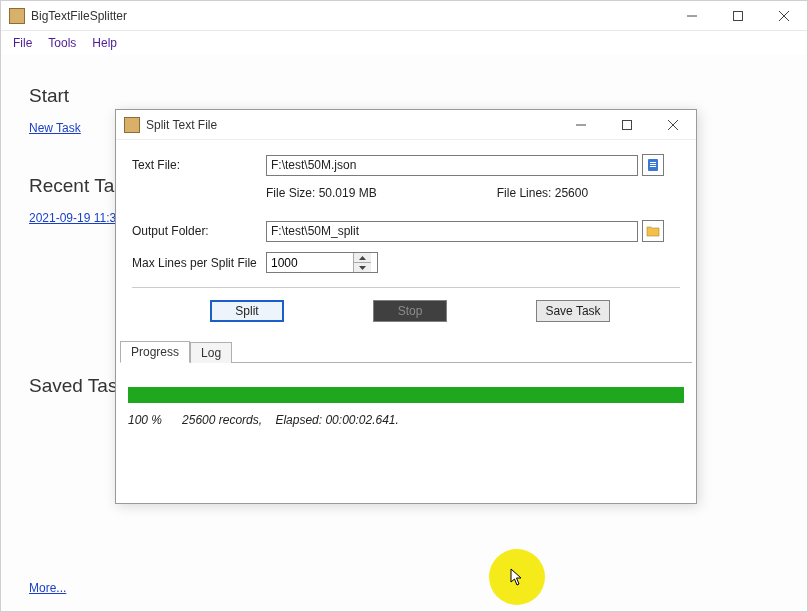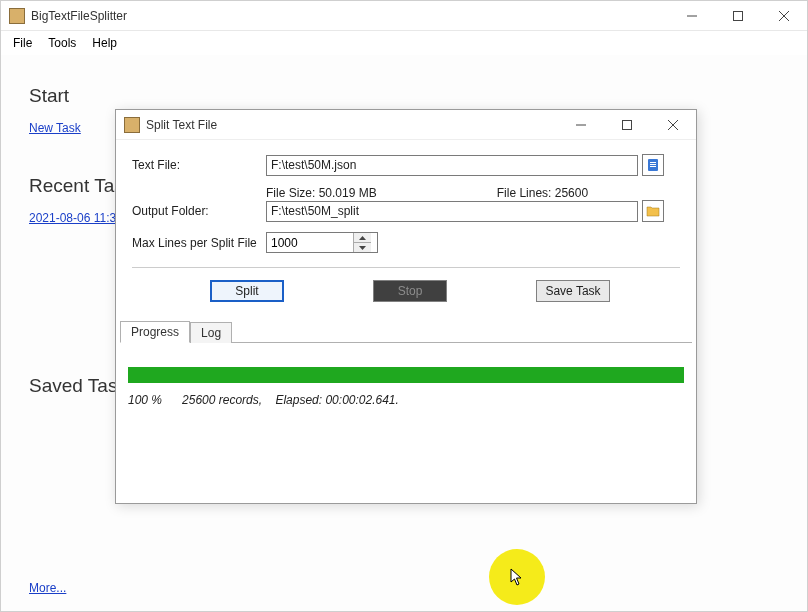--- a/index.html
+++ b/index.html
@@ -39,21 +39,21 @@
   .winbtn svg { stroke: #444; stroke-width: 1; fill: none; }
   
   .menubar {
     height: 24px;
     display: flex;
     align-items: center;
     padding: 0 4px;
   }
   .menubar .menu-item {
     padding: 2px 8px;
-    color: #000000;
+    color: #4c1d95;
     text-align: center;
   }
   
   .content {
     padding: 20px 28px 0 28px;
     position: relative;
     height: calc(100% - 54px);
     background: #fdfdfd;
   }
   .section-heading {
@@ -126,20 +126,21 @@
     background: #fff;
     display: flex; align-items: center; justify-content: center;
     padding: 0;
     cursor: pointer;
   }
   .file-icon-svg { fill: #3a78d6; }
   .folder-icon-svg { fill: #f3c04b; stroke: #a07a1a; stroke-width: .5; }
   .info-row {
     display: flex;
     padding-left: 134px;
+    margin-bottom: 20px;
     color: #222;
   }
   .info-row .pair { margin-right: 120px; white-space: pre; }
   .spinner-wrap {
     display: flex;
     border: 1px solid #7a7a7a;
     height: 21px;
     width: 112px;
   }
   .spinner-input {
@@ -279,21 +280,21 @@
   <div class="menu-item">Help</div>
 </div>
 
 <div class="content">
   <div class="section-heading">Start</div>
   <span class="link">New Task</span>
 
   <div class="spacer-sm"></div>
 
   <div class="section-heading">Recent Tas</div>
-  <span class="link">2021-08-06 11:3</span>
+  <span class="link">2021-09-19 11:3</span>
 
   <div style="height:140px"></div>
 
   <div class="section-heading">Saved Tas</div>
 
   <span class="link more-link">More...</span>
 </div>
 
 <div class="dialog">
   <div class="dlg-titlebar">

